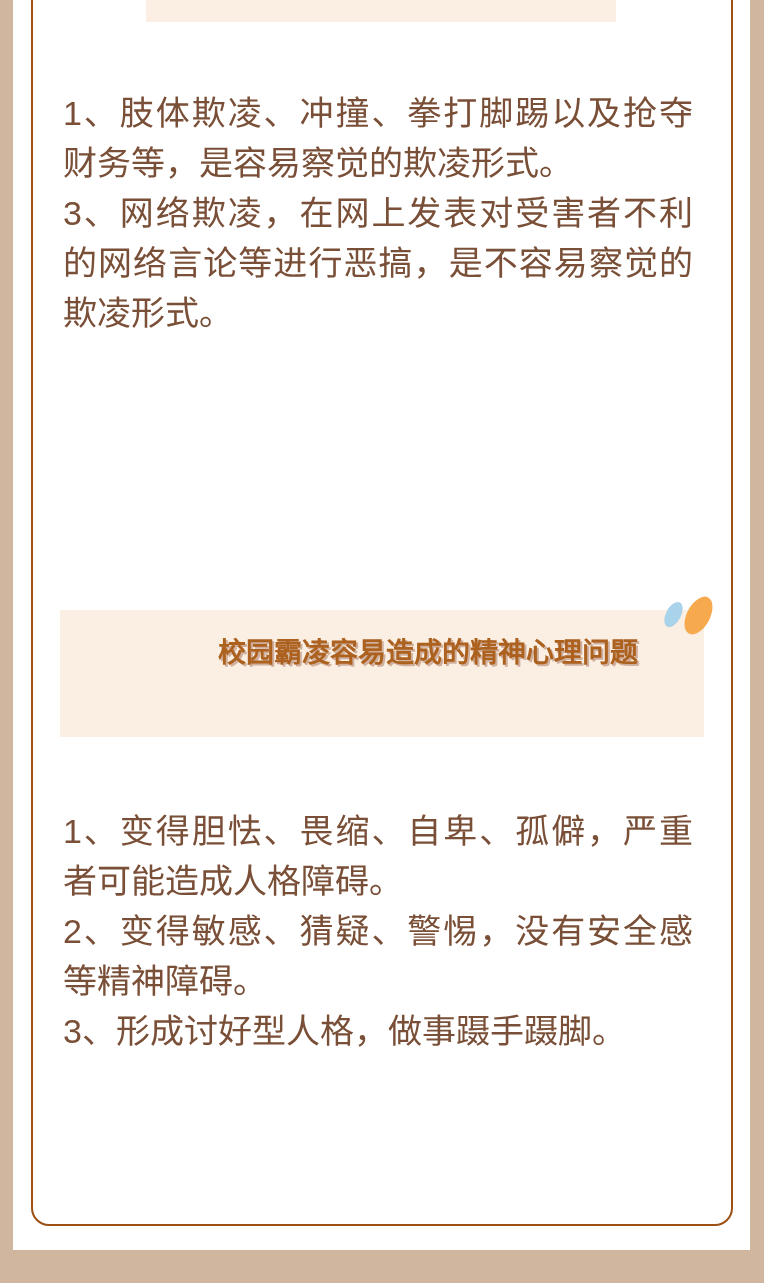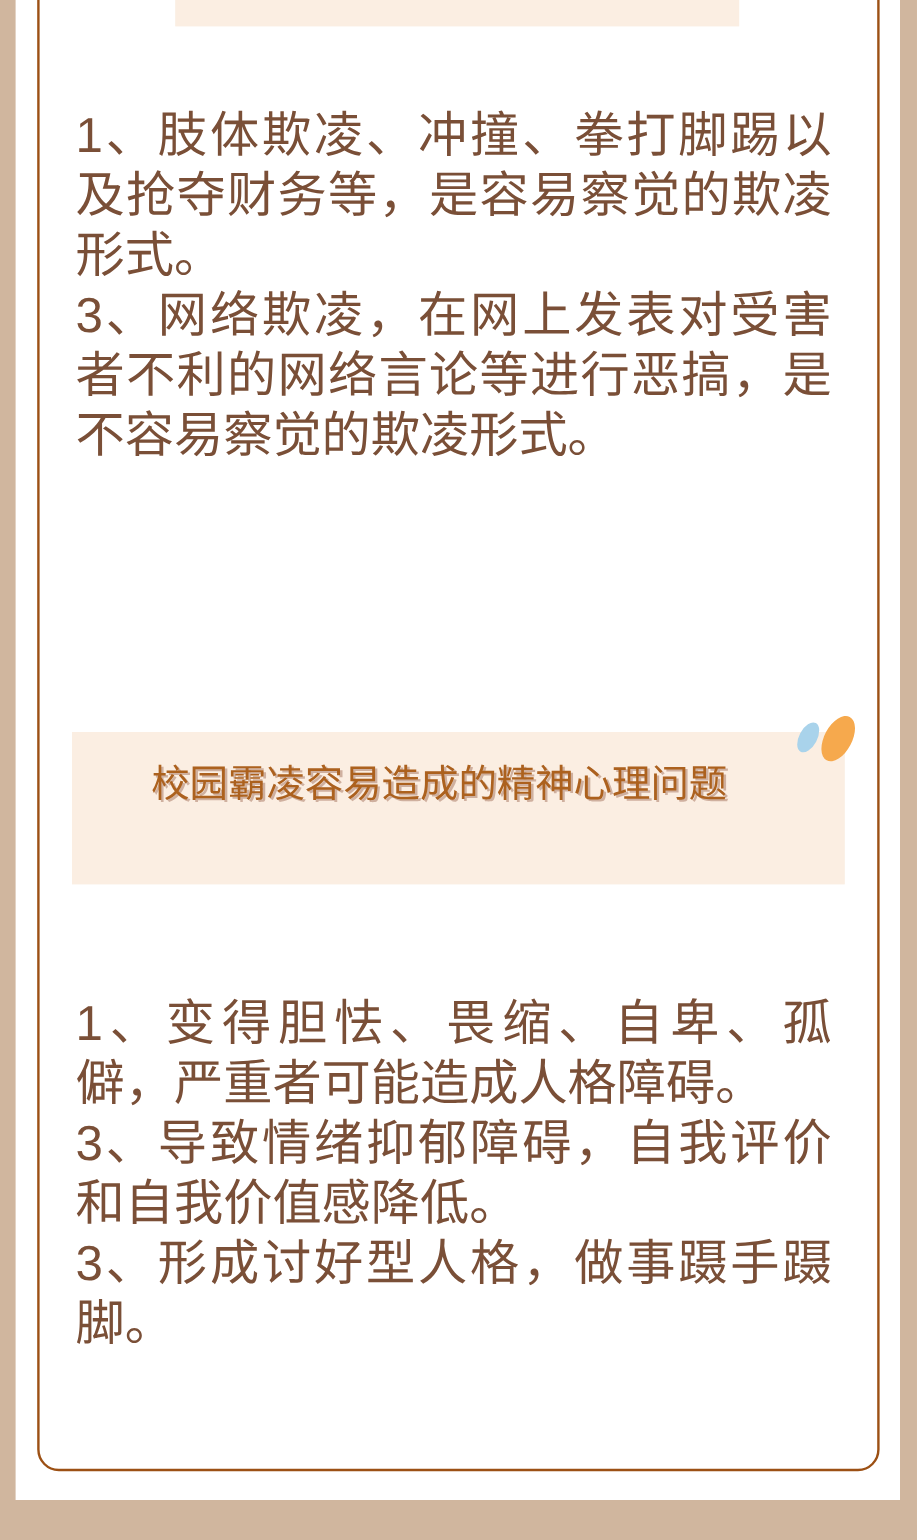--- a/index.html
+++ b/index.html
@@ -35,43 +35,43 @@
     position: absolute;
     left: 146px; top: -50px;
     width: 470px; height: 72px;
     background: #FBEEE2;
   }
 
   .body-list {
     position: absolute;
     left: 63px;
     width: 630px;
-    font-size: 41px;
+    font-size: 34px;
     line-height: 50px;
     letter-spacing: 0;
     color: #7A4F37;
     text-align: justify;
   }
   .body-list.first { top: 88px; }
-  .body-list.second { top: 806px; margin-top: 22px; }
+  .body-list.second { top: 806px; }
   .body-list p { margin: 0; }
 
   .section-title-box {
     position: absolute;
     left: 60px; top: 610px;
     width: 644px; height: 127px;
     background: #FBEEE2;
   }
   .section-title-box h2 {
     margin: 0;
     padding: 20px 66px 0;
-    font-size: 32px;
+    font-size: 28px;
     line-height: 46px;
-    font-weight: normal;
-    text-align: left;
+    font-weight: bold;
+    text-align: right;
     color: #AC611E;
     text-shadow: 2px 2px 0 rgba(125, 59, 34, 0.35);
   }
 
   .stroke {
     position: absolute;
     border-radius: 50%;
   }
   .stroke.blue {
     left: 666px; top: 601px;
@@ -104,17 +104,17 @@
 
   <div class="section-title-box">
     <h2>校园霸凌容易造成的精神心理问题</h2>
   </div>
 
   <span class="stroke blue"></span>
   <span class="stroke orange"></span>
 
   <section class="body-list second">
     <p>1、变得胆怯、畏缩、自卑、孤僻，严重者可能造成人格障碍。</p>
-    <p>3、导致情绪抑郁障碍，自我评价和自我价值感降低。</p>
+    <p>2、变得敏感、猜疑、警惕，没有安全感等精神障碍。</p>
     <p>3、形成讨好型人格，做事蹑手蹑脚。</p>
   </section>
 
 </div>
 
 </body></html>

